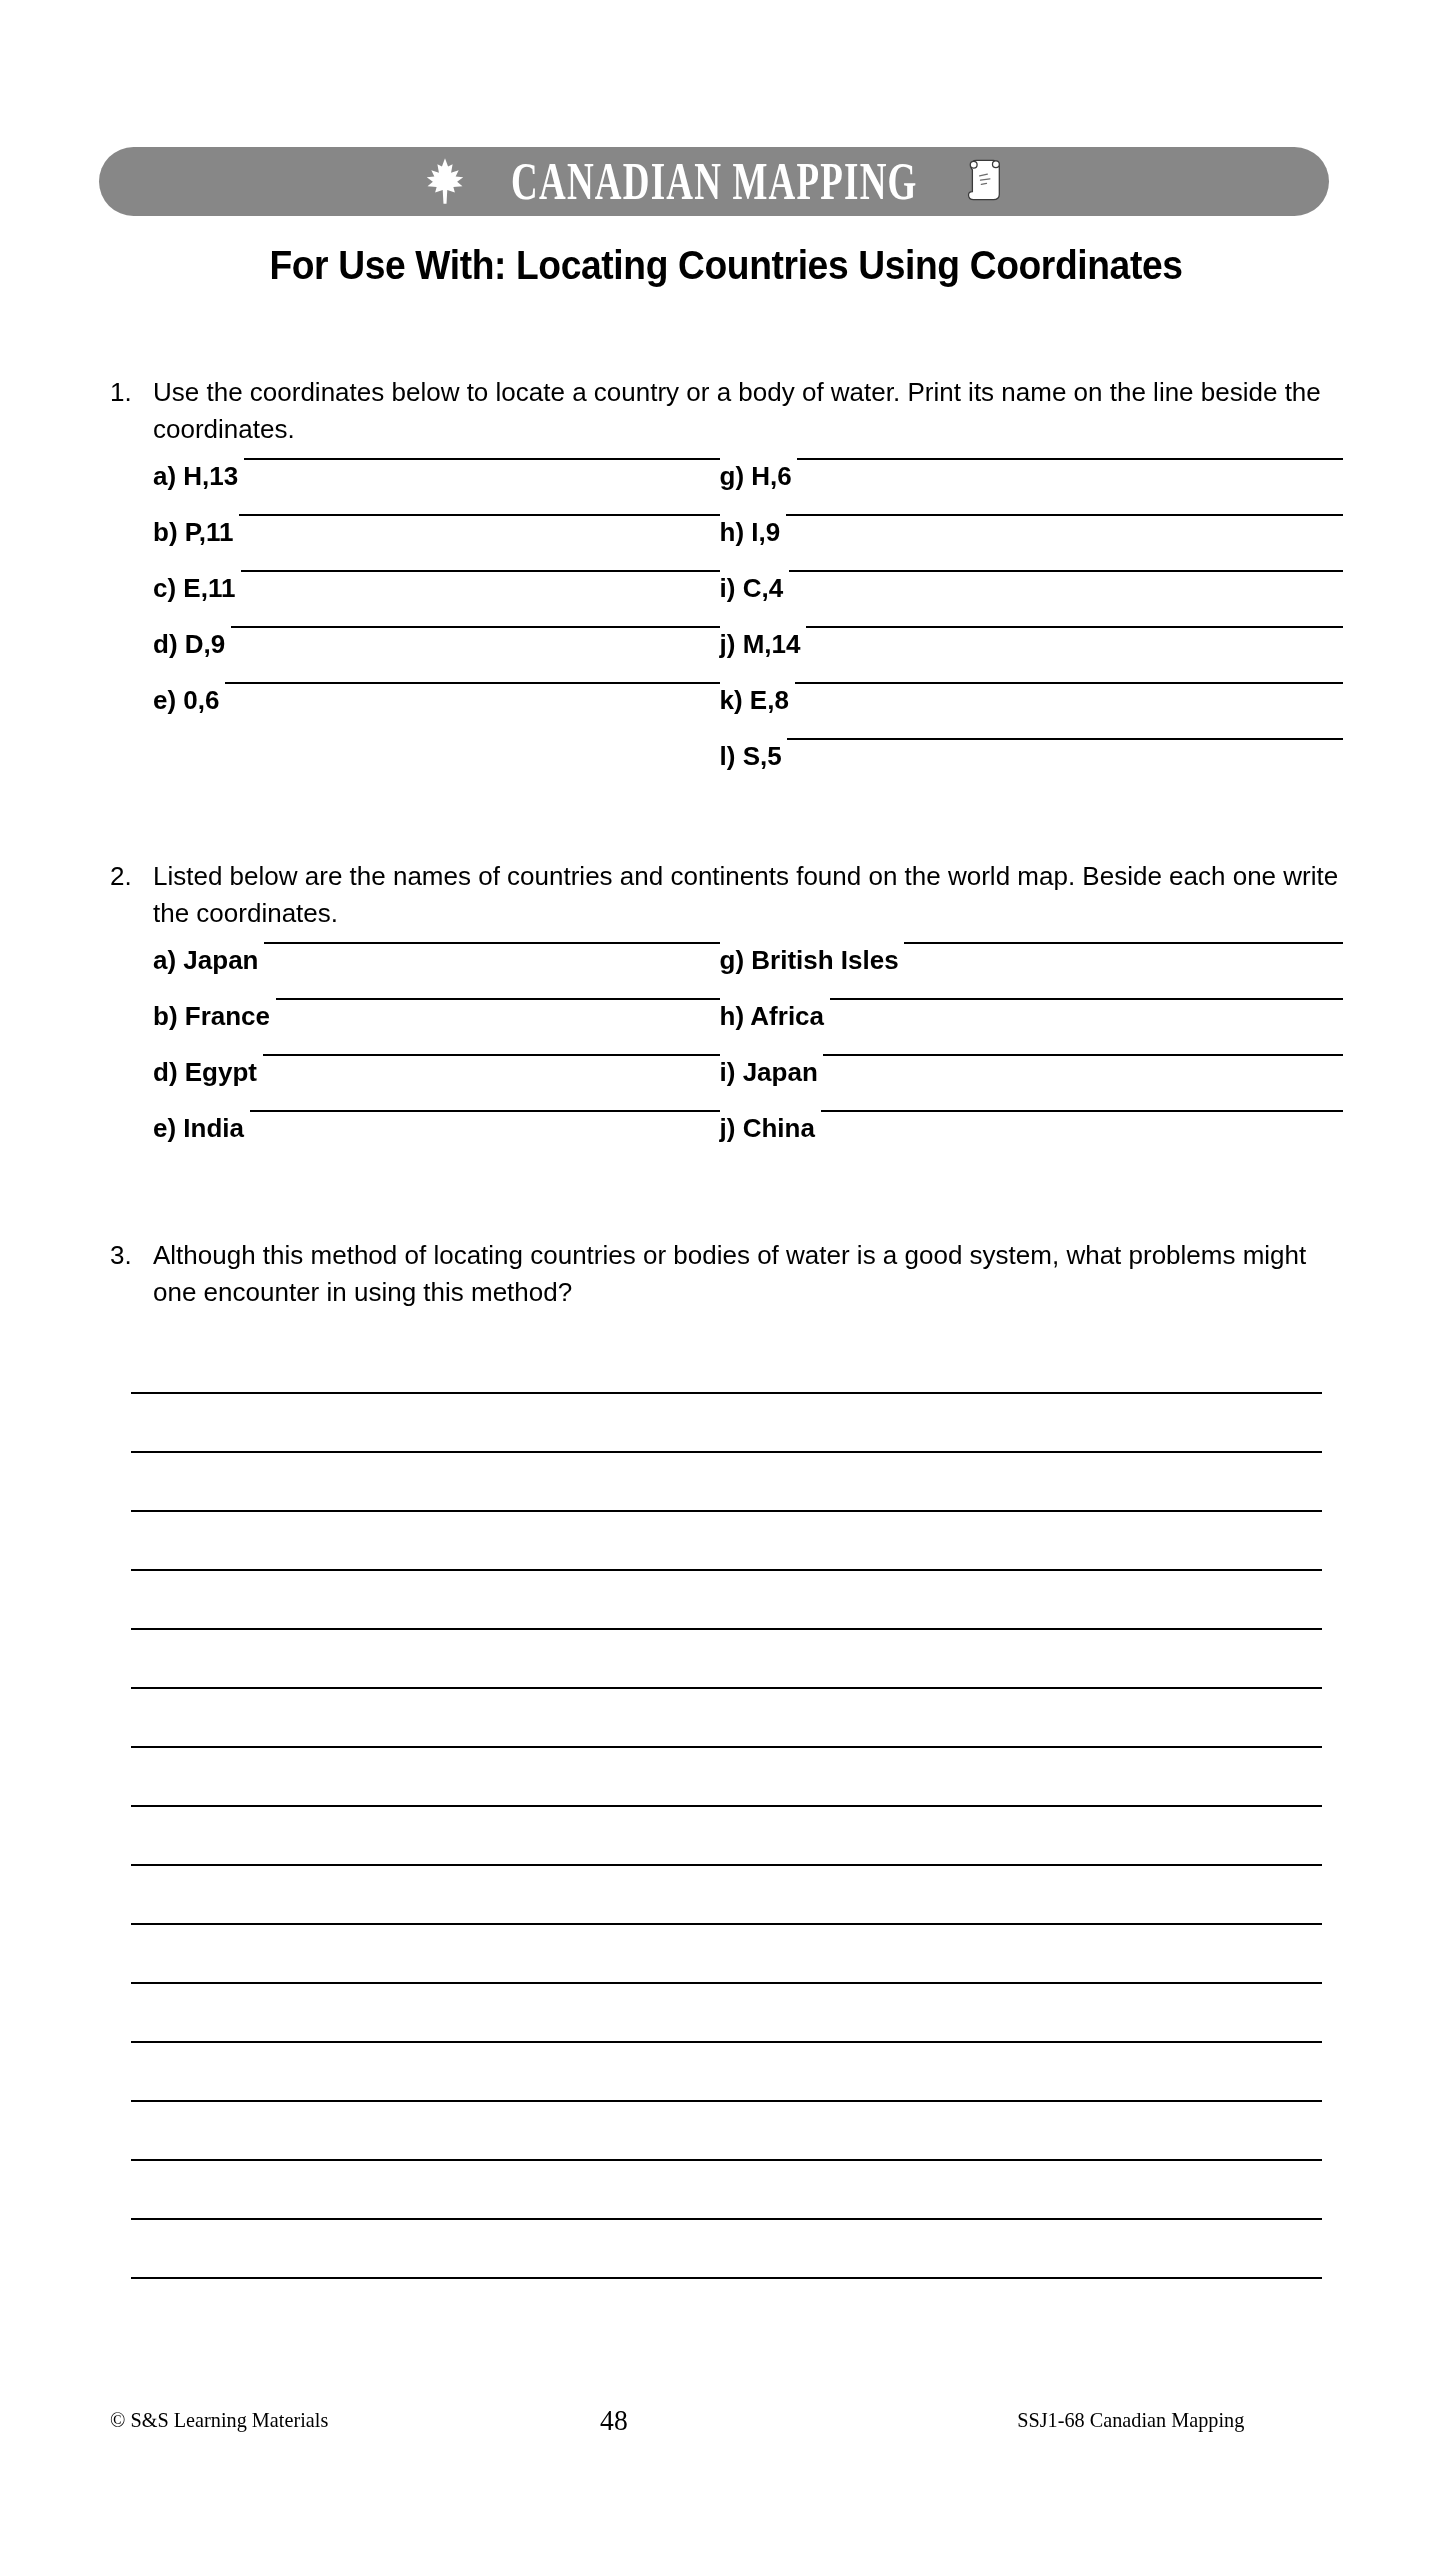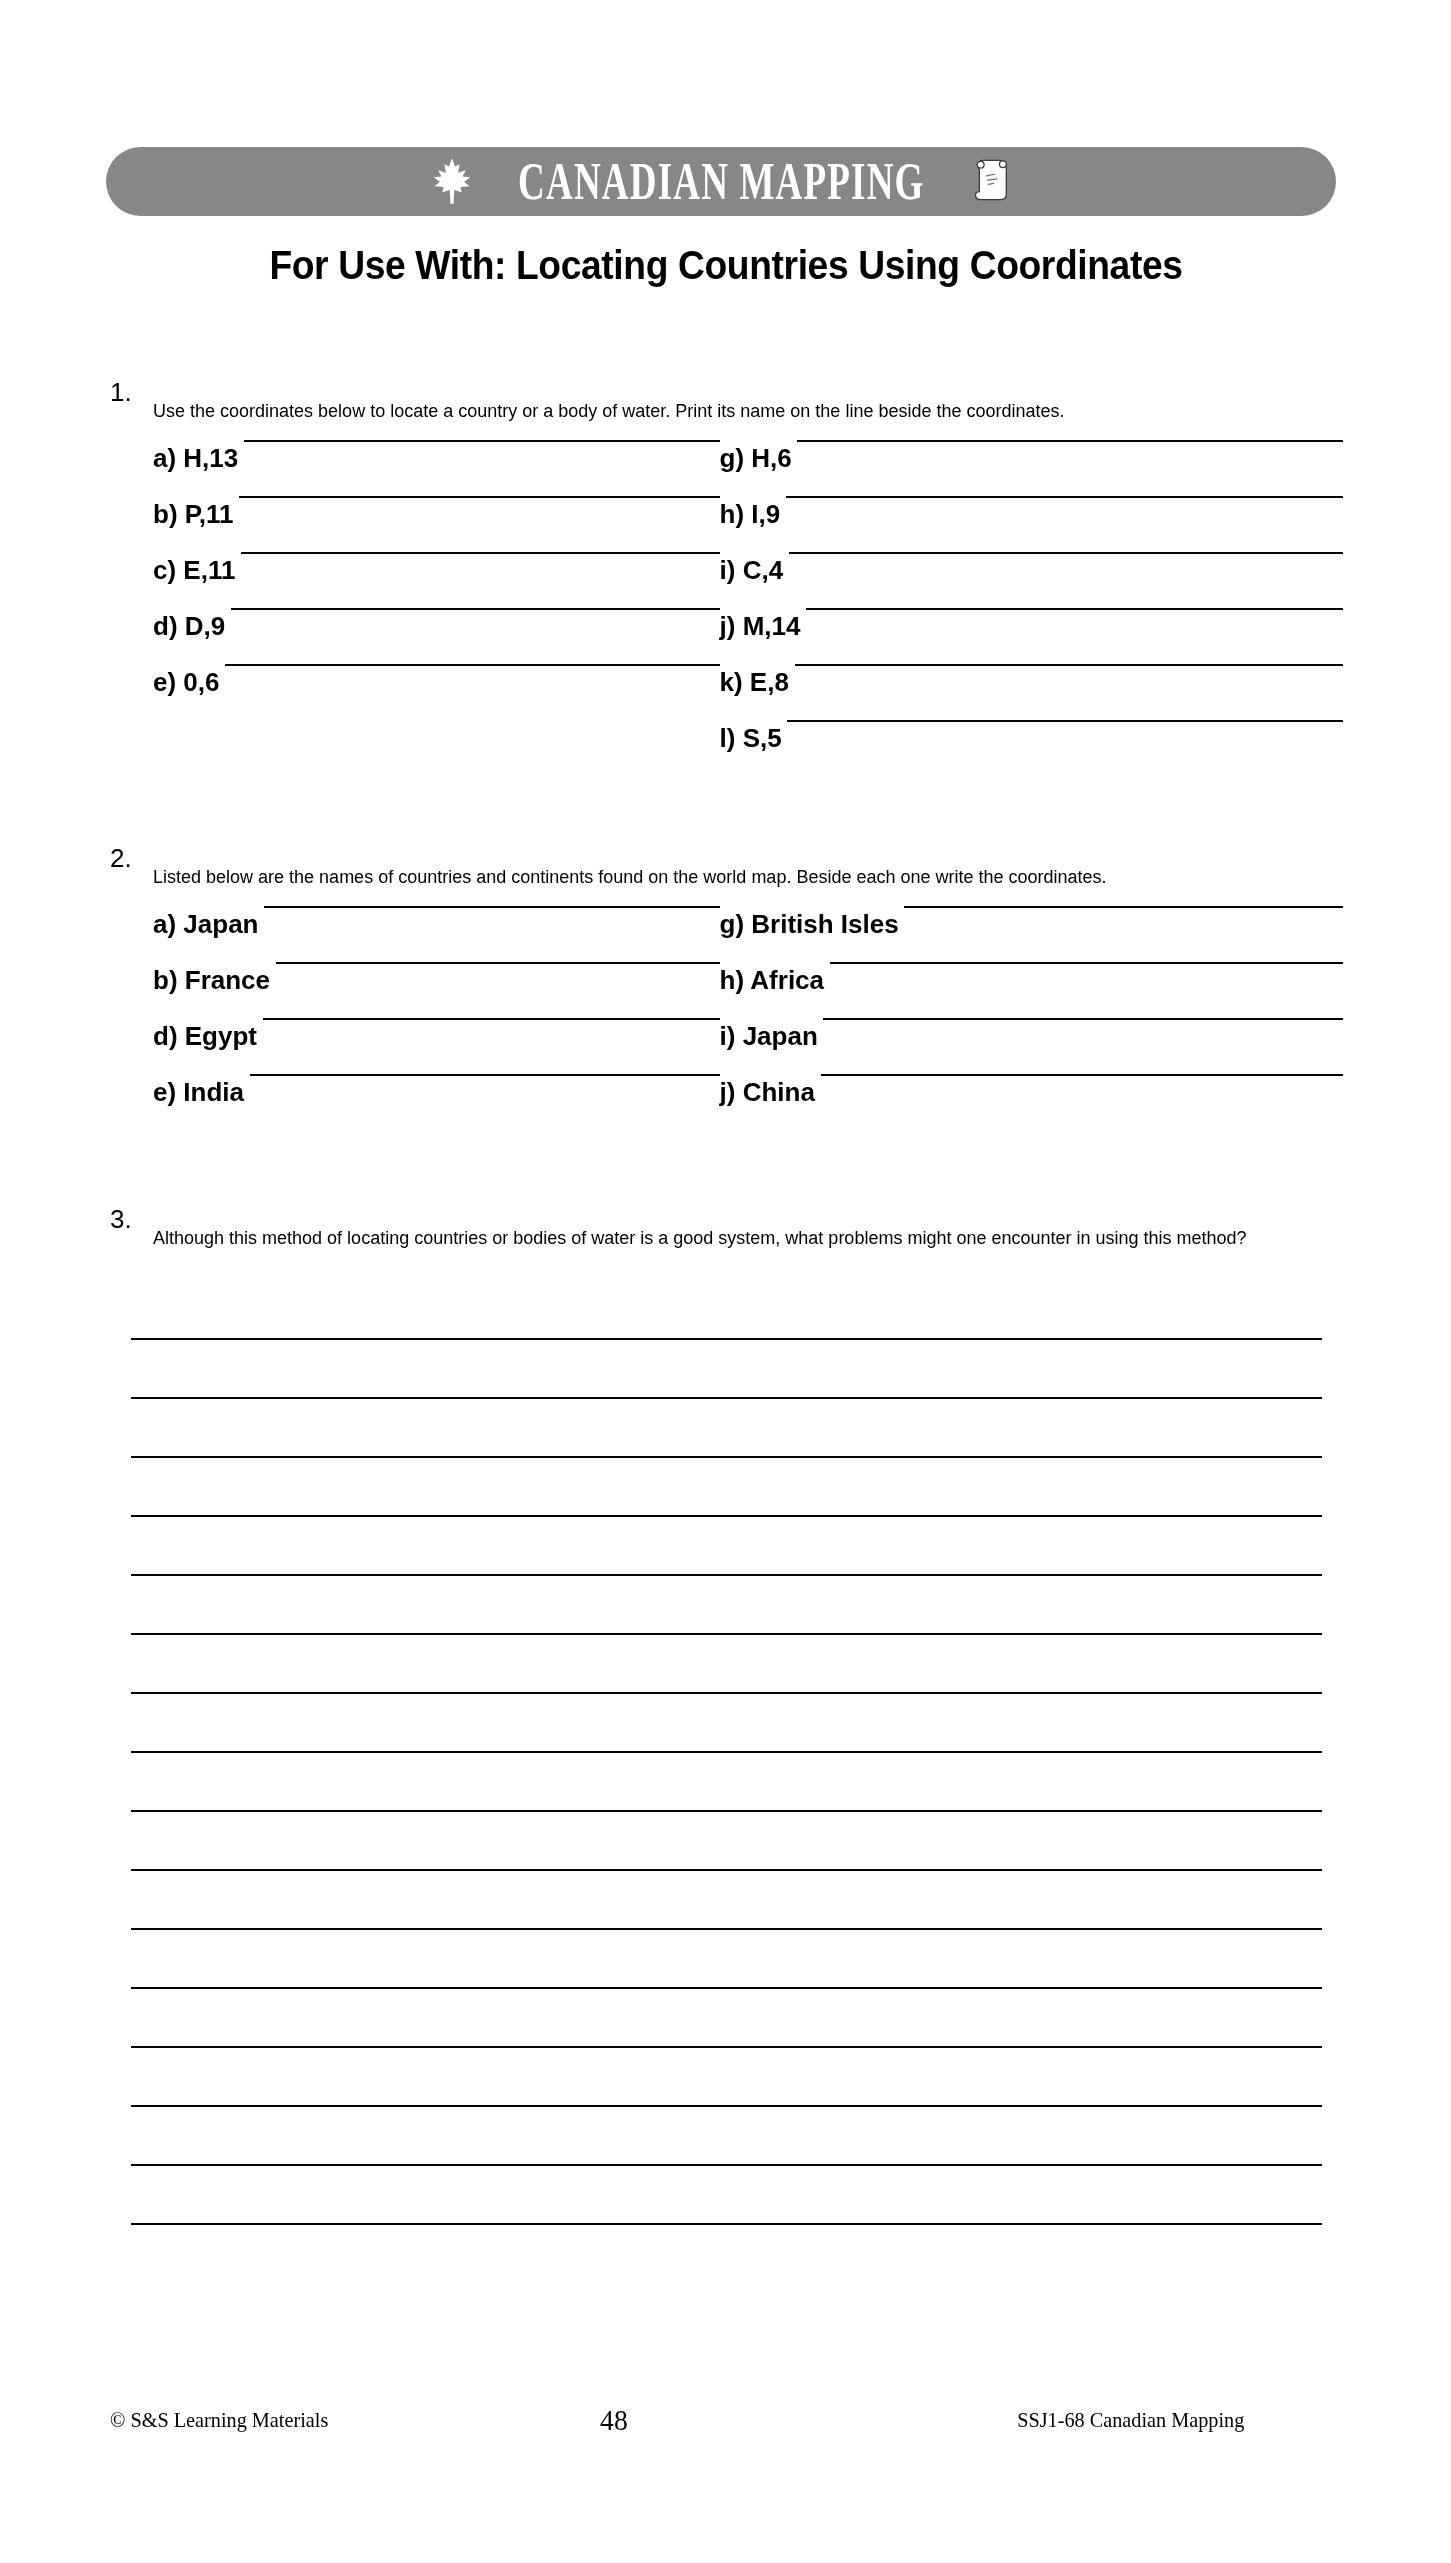--- a/index.html
+++ b/index.html
@@ -19,21 +19,21 @@
   .page {
     position: relative;
     width: 1452px;
     height: 2563px;
     box-sizing: border-box;
   }
 
   
   .banner {
     position: absolute;
-    left: 106px;
+    left: 99px;
     top: 147px;
     width: 1230px;
     height: 69px;
     background: #878787;
     border-radius: 35px;
     display: flex;
     align-items: center;
     justify-content: center;
     gap: 14px;
   }
@@ -85,24 +85,23 @@
     align-items: flex-start;
   }
   .q-num {
     width: 43px;
     flex: 0 0 43px;
     font-size: 26px;
     line-height: 37px;
   }
   .q-text {
     flex: 1 1 auto;
-    font-size: 18px;
+    font-size: 26px;
     line-height: 37px;
     transform-origin: left top;
-    margin-top: 19px;
   }
 
   
   .cols {
     display: flex;
     margin-top: 12.8px;
     padding-left: 43px;
   }
   .col {
     display: flex;

